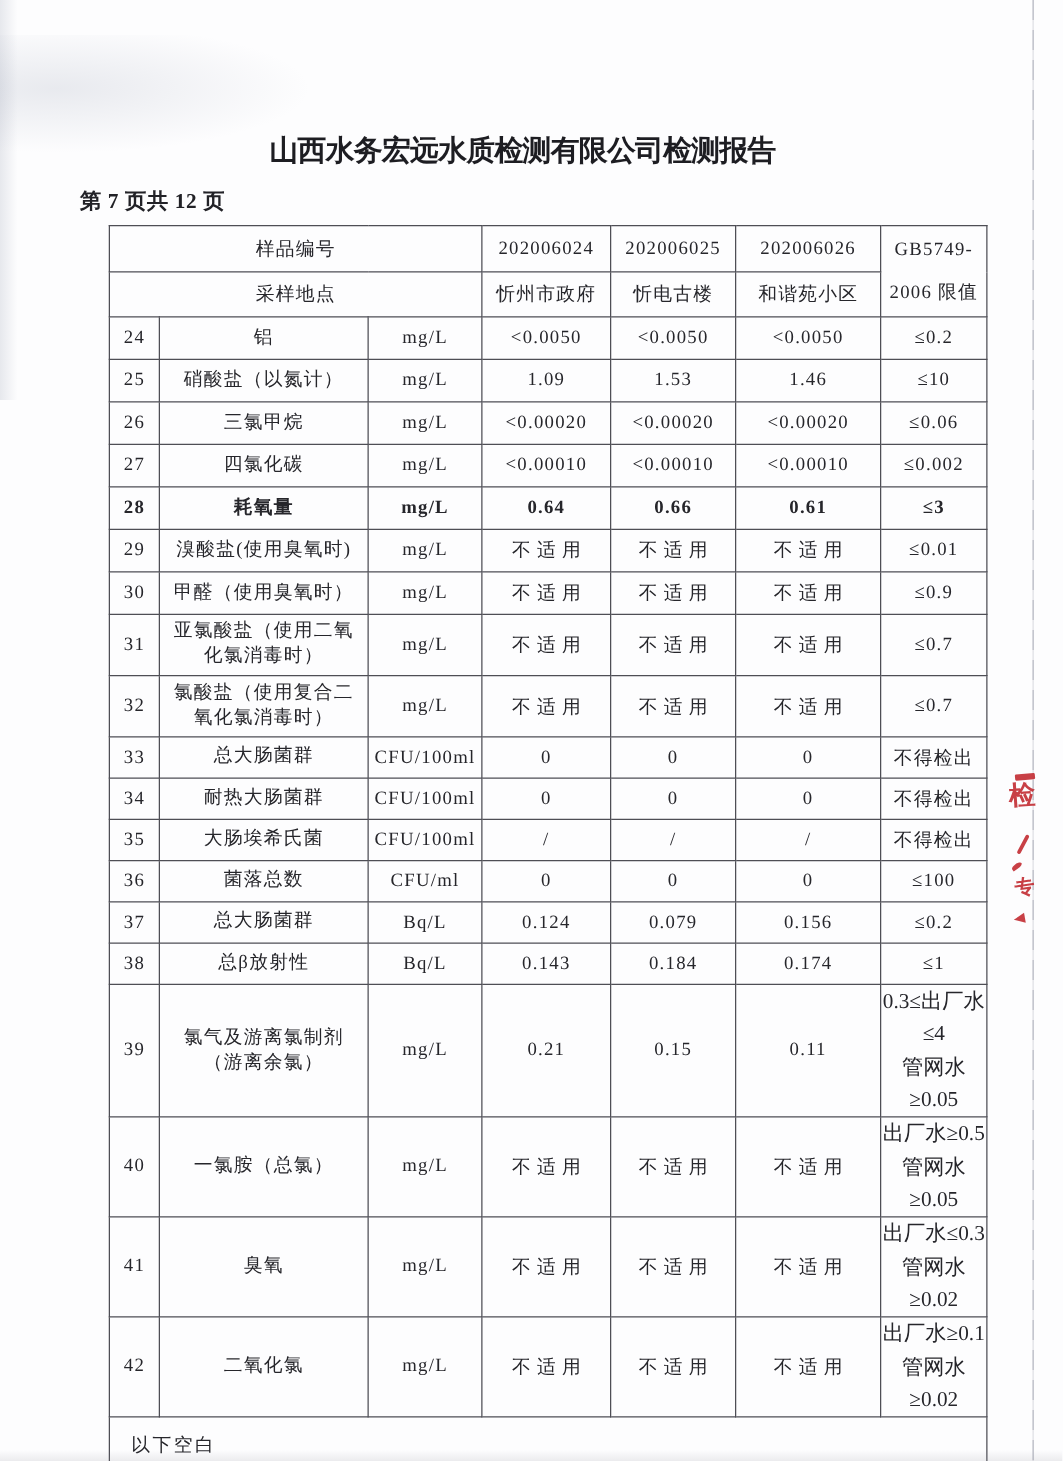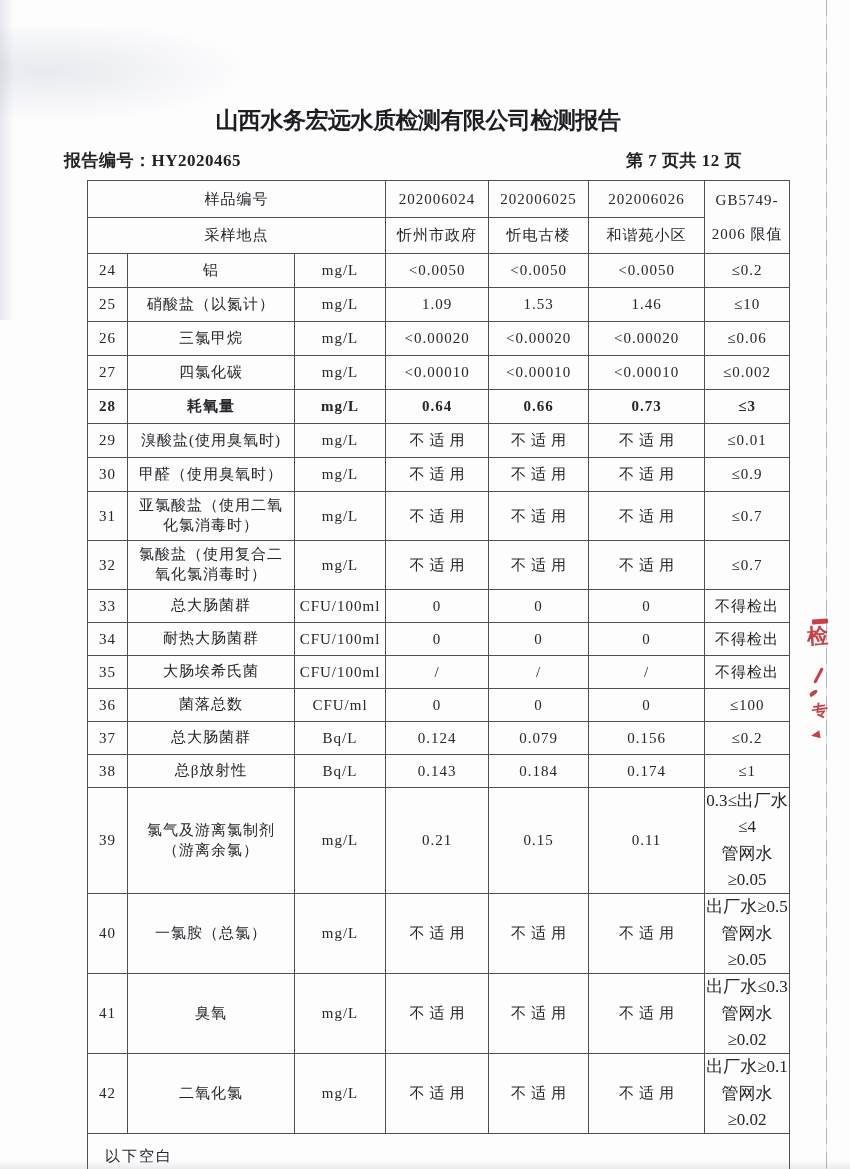--- a/index.html
+++ b/index.html
@@ -97,21 +97,20 @@
     border-top:4px solid transparent;border-bottom:4px solid transparent;
     border-right:9px solid;transform:rotate(-10deg);
   }
 </style>
 </head>
 <body>
 
 <h1 class="page-title">山西水务宏远水质检测有限公司检测报告</h1>
 
 <div class="meta-row">
-  <span>报告编号：HY2020465</span>
   <span>第 7 页共 12 页</span>
 </div>
 
 <table class="report">
   <colgroup>
     <col style="width:40px">
       <col style="width:167px">
       <col style="width:91px">
     <col style="width:103px">
       <col style="width:100px">
@@ -170,21 +169,21 @@
         <td class="c-val">&lt;0.00010</td>
         <td class="c-val">&lt;0.00010</td>
         <td class="c-limit">≤0.002</td>
       </tr>
       <tr style="height: 34px; font-weight: bold;">
         <td class="c-no">28</td>
         <td class="c-name">耗氧量</td>
         <td class="c-unit">mg/L</td>
         <td class="c-val">0.64</td>
         <td class="c-val">0.66</td>
-        <td class="c-val">0.73</td>
+        <td class="c-val">0.61</td>
         <td class="c-limit">≤3</td>
       </tr>
       <tr style="height: 34px;">
         <td class="c-no">29</td>
         <td class="c-name">溴酸盐(使用臭氧时)</td>
         <td class="c-unit">mg/L</td>
         <td class="c-val na">不适用</td>
         <td class="c-val na">不适用</td>
         <td class="c-val na">不适用</td>
         <td class="c-limit">≤0.01</td>

